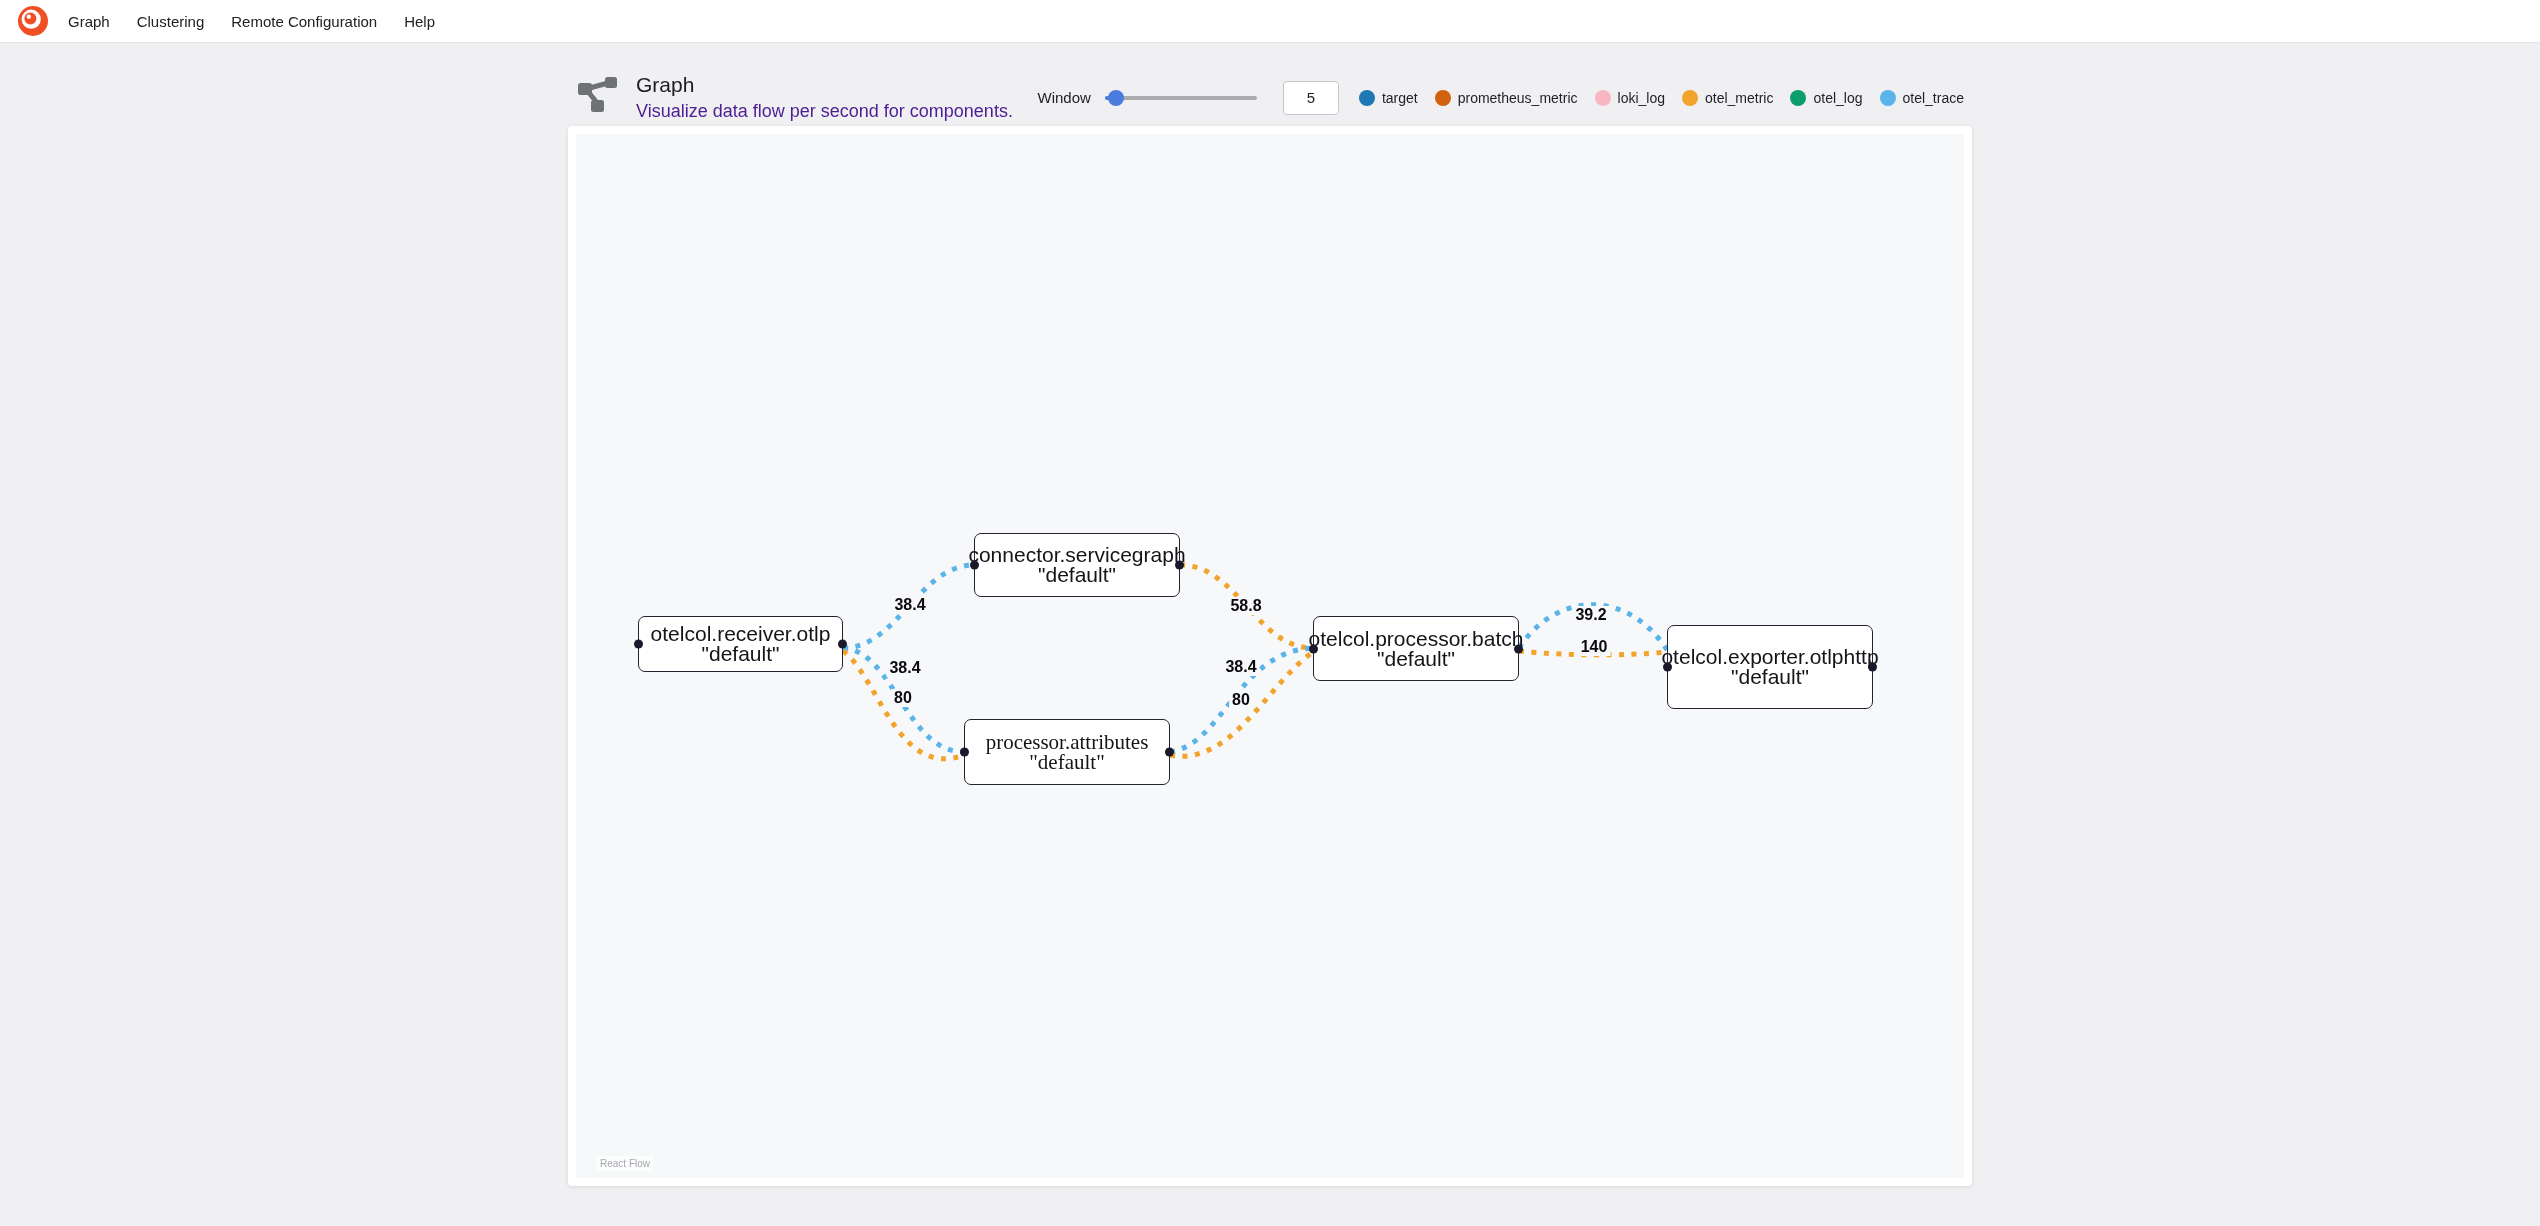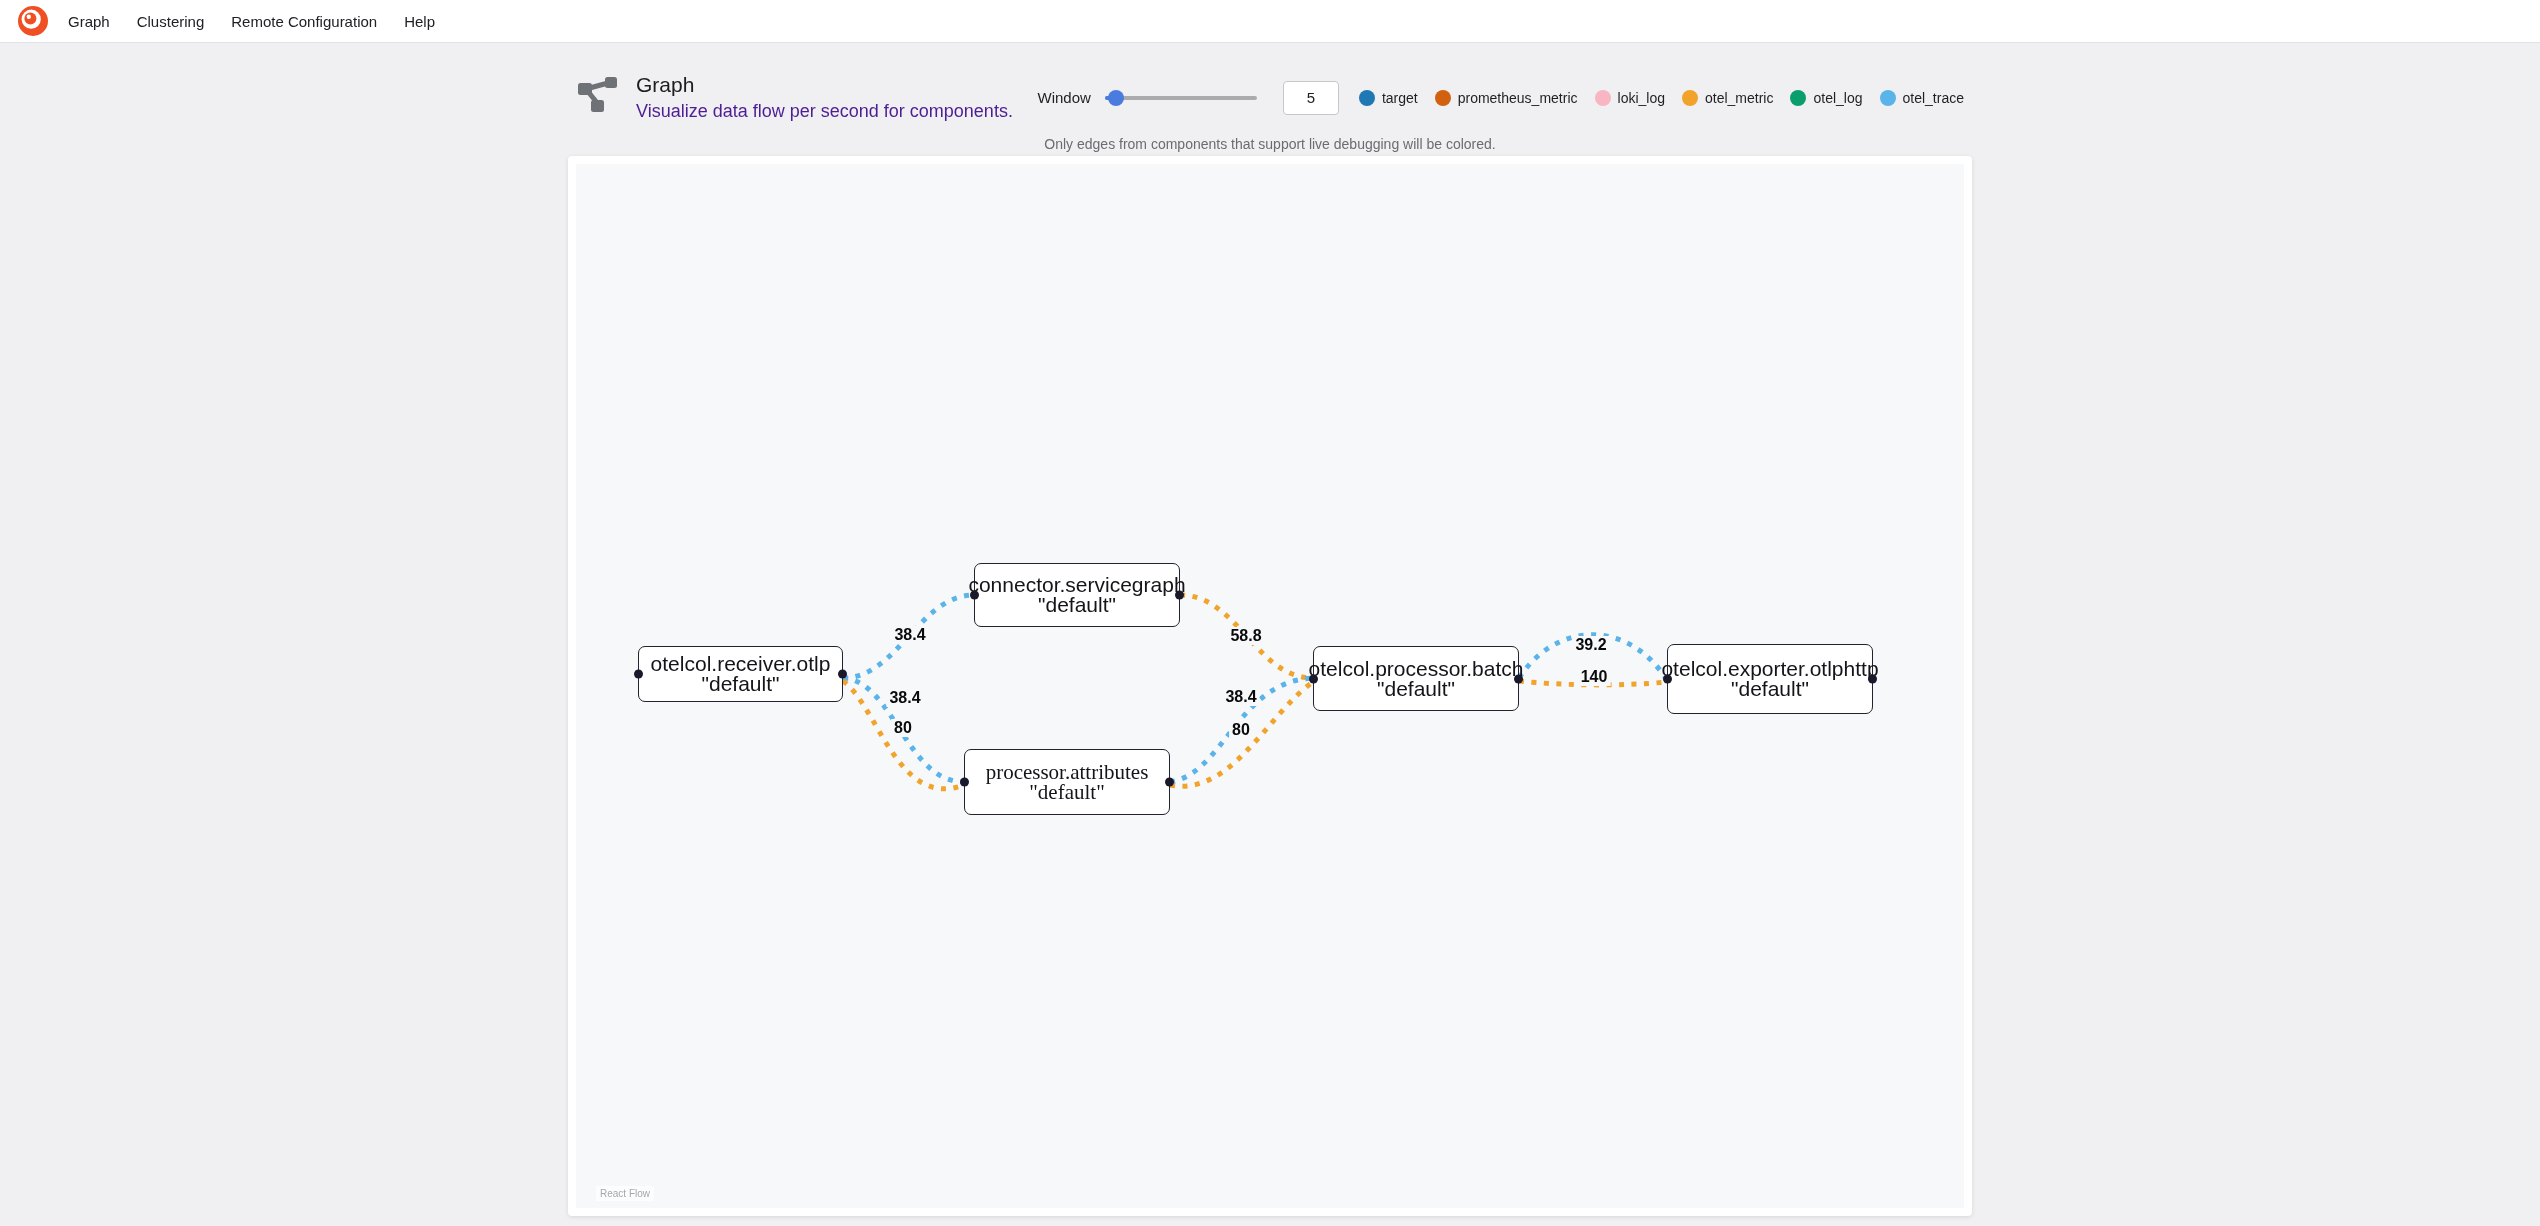--- a/index.html
+++ b/index.html
@@ -142,21 +142,20 @@
             <span class="legend-label">otel_log</span>
           </div>
           <div class="legend-item">
             <span class="legend-dot" style="background: rgb(90, 180, 233);"></span>
             <span class="legend-label">otel_trace</span>
           </div>
         </div>
     </div>
   </div>
 
-  <div class="note">Only edges from components that support live debugging will be colored.</div>
 
   <div class="card">
     <div class="canvas" id="canvas">
       <svg class="edges-svg" id="edgeSvg" width="1388" height="1044" viewBox="0 0 1388 1044">
           <path d="M 267 514 C 322 514 343 431 398 431" class="edge-path" stroke="#5ab4e9"></path>
           <path d="M 267 514 C 318 517 330 618 388 618" class="edge-path" stroke="#5ab4e9"></path>
           <path d="M 267 517 C 302 542 322 646 388 621" class="edge-path" stroke="#f1a32c"></path>
           <path d="M 604 431 C 662 431 680 514 737 514" class="edge-path" stroke="#f1a32c"></path>
           <path d="M 594 618 C 648 610 662 517 737 514" class="edge-path" stroke="#5ab4e9"></path>
           <path d="M 594 621 C 656 633 692 549 737 518" class="edge-path" stroke="#f1a32c"></path>
@@ -189,21 +188,21 @@
           <div class="node-subtitle">"default"</div>
           <div class="node-handle left"></div>
           <div class="node-handle right"></div>
         </div>
         <div class="flow-node" style="left: 737px; top: 482px; width: 206px; height: 65px;">
           <div class="node-title">otelcol.processor.batch</div>
           <div class="node-subtitle">"default"</div>
           <div class="node-handle left"></div>
           <div class="node-handle right"></div>
         </div>
-        <div class="flow-node" style="left: 1091px; top: 480px; width: 206px; height: 70px;">
+        <div class="flow-node" style="left: 1091px; top: 491px; width: 206px; height: 84px;">
           <div class="node-title">otelcol.exporter.otlphttp</div>
           <div class="node-subtitle">"default"</div>
           <div class="node-handle left"></div>
           <div class="node-handle right"></div>
         </div>
       </div>
   </div>
 </div>
 
 </body></html>

